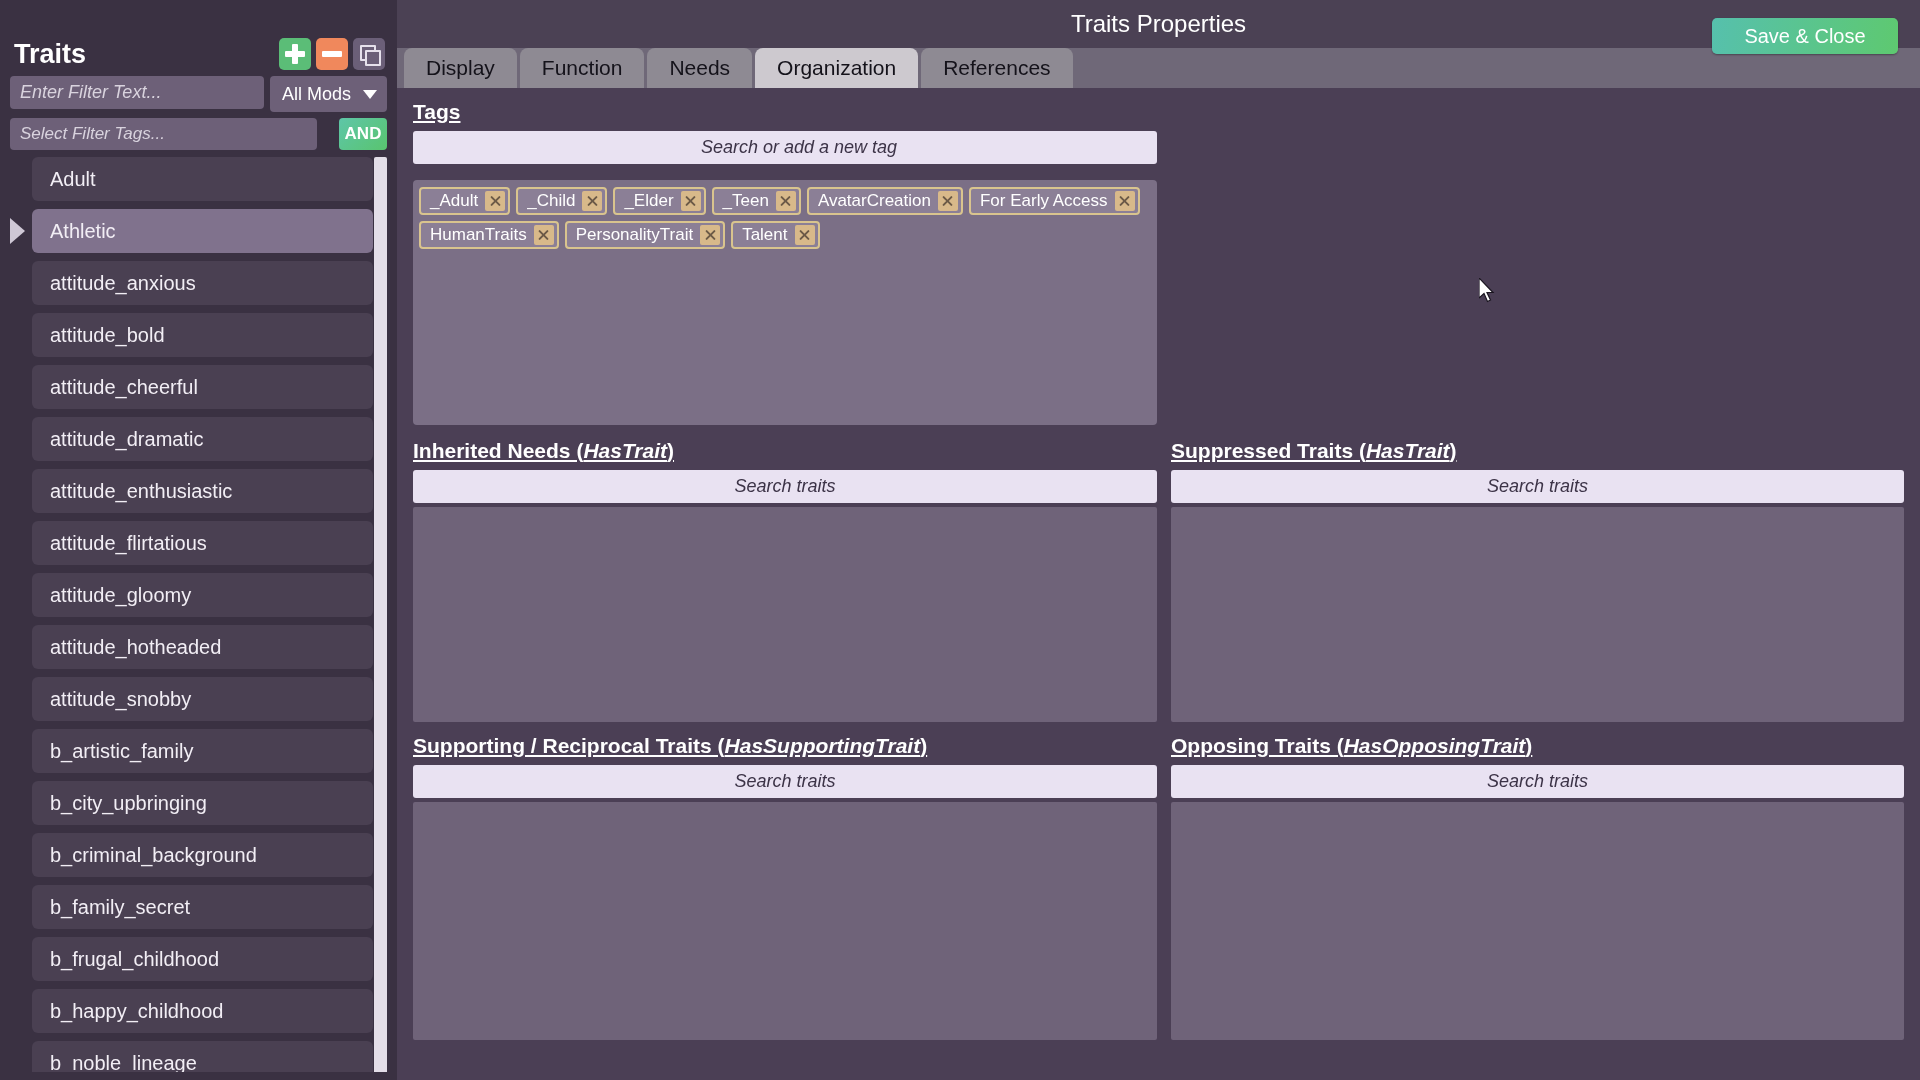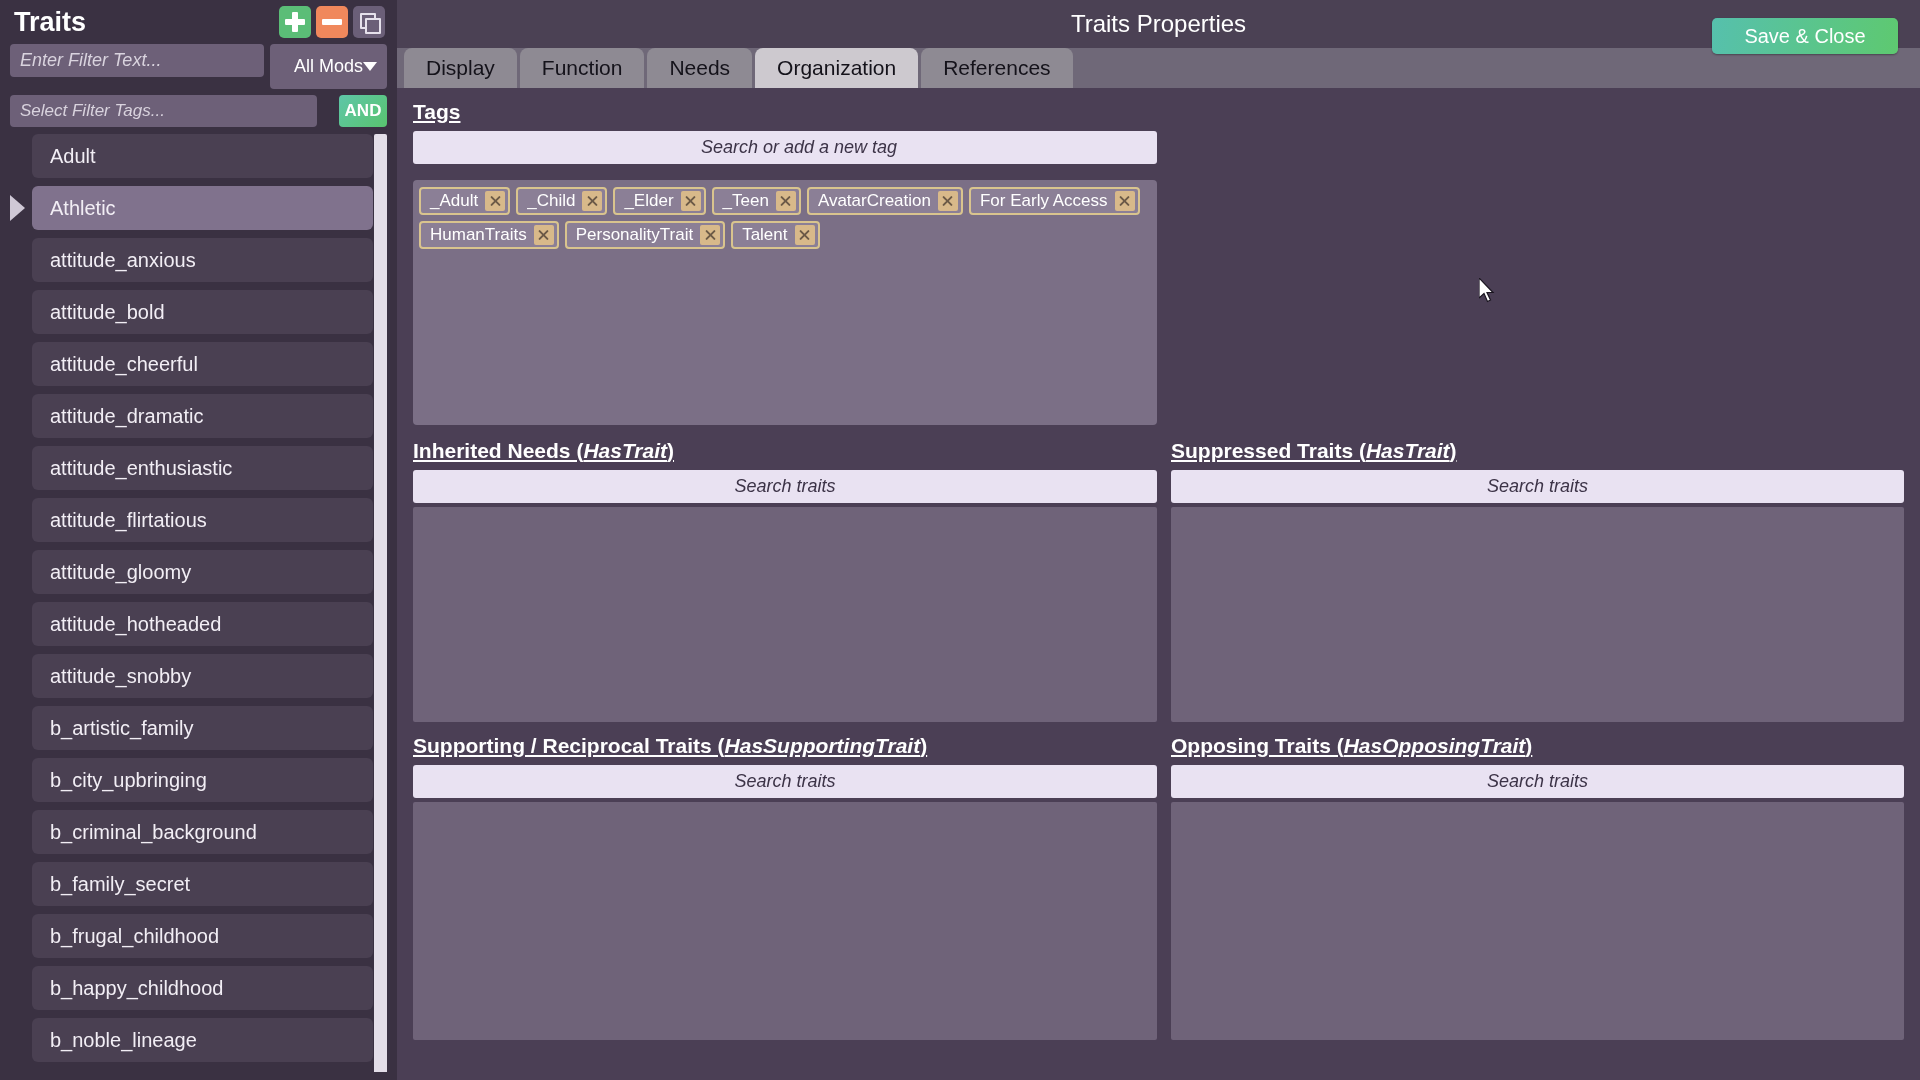--- a/index.html
+++ b/index.html
@@ -31,20 +31,21 @@
     flex-direction: column;
     padding: 0 8px 8px 8px;
   }
 
   .sidebar-header {
     height: 44px;
     display: flex;
     align-items: center;
     justify-content: space-between;
     padding: 0 4px 0 6px;
+    margin-top: 32px;
   }
 
   .sidebar-title {
     font-size: 27px;
     font-weight: bold;
     color: #ffffff;
     letter-spacing: 0px;
   }
 
   .header-buttons { display: flex; gap: 5px; align-items: center; }
@@ -92,24 +93,24 @@
     padding: 0 10px;
     font-size: 18px;
     font-style: italic;
     color: #ffffff;
     font-family: "Liberation Sans", sans-serif;
   }
   .filter-text::placeholder { color: #d9d3de; font-style: italic; opacity: 1; }
 
   .mods-select {
     width: 139px;
-    height: 45px;
+    height: 36px;
     background: #6d6078;
     border-radius: 4px;
-    display: flex; align-items: center; justify-content: flex-end;
+    display: flex; align-items: center; justify-content: space-between;
     padding: 0 10px 0 12px;
     cursor: pointer;
   }
   .mods-select-label { font-size: 18px; color: #ffffff; }
   .caret-down {
     width: 0; height: 0;
     border-left: 7px solid transparent;
     border-right: 7px solid transparent;
     border-top: 9px solid #ffffff;
   }

